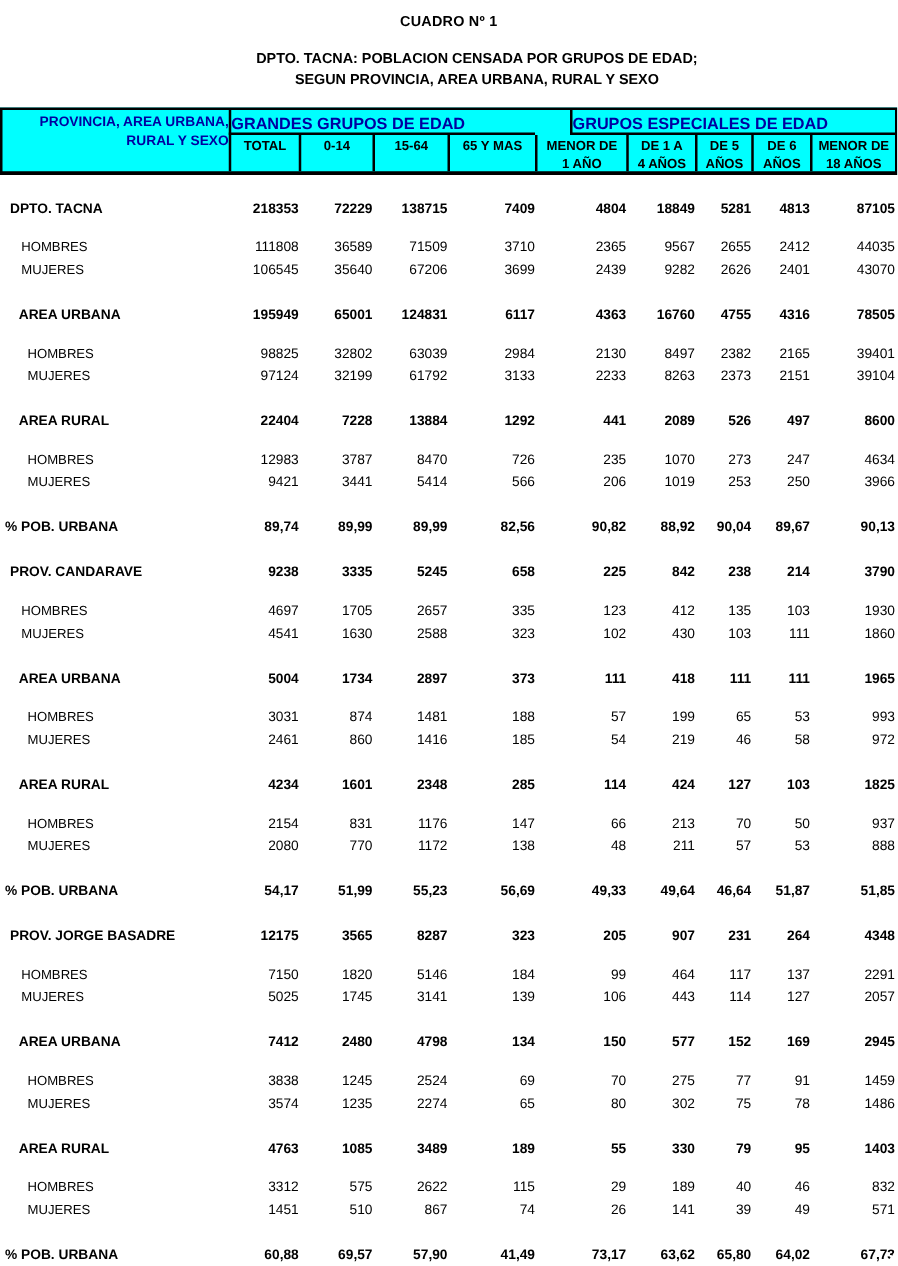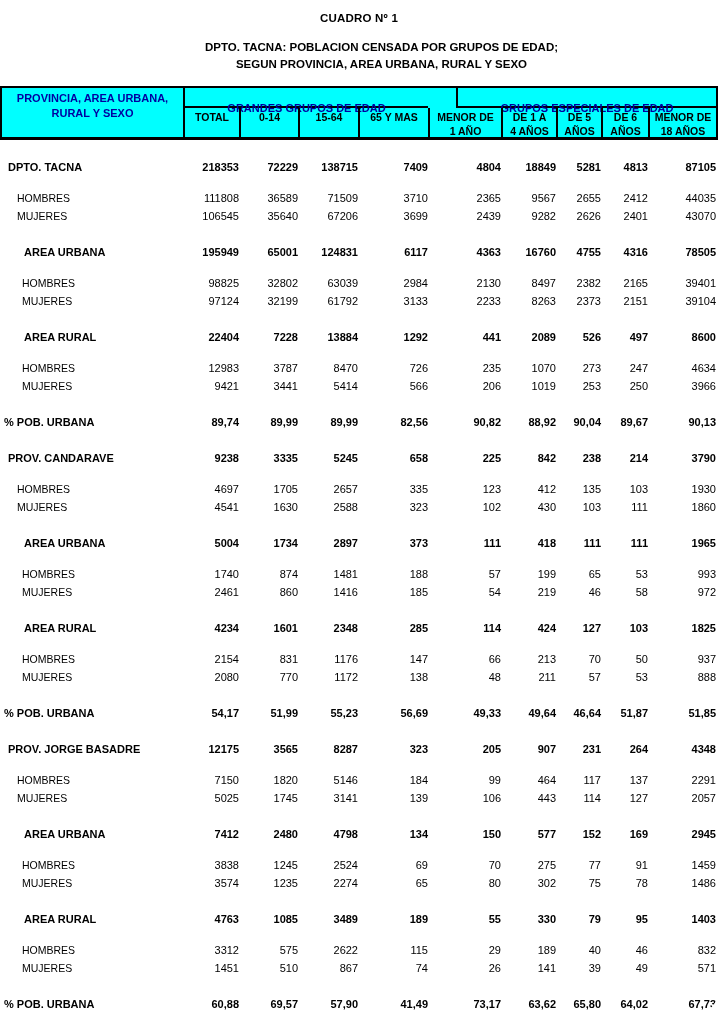--- a/index.html
+++ b/index.html
@@ -21,27 +21,27 @@
   .htable {
     box-sizing:border-box; margin-top:13px; width:718px;
     border:2px solid var(--border,#000);
     border-bottom-width:3px;
     background:var(--header-bg,#00FFFF);
     display:grid;
     grid-template-columns:181px 56px 59px 60px 70px 73px 55px 45px 47px 68px;
     grid-template-rows:20px 29px;
   }
   .stub {
-    grid-column:1; grid-row:1/3; text-align:center;
+    grid-column:1; grid-row:1/3; text-align:right;
     font-size:11px; font-weight:bold; line-height:15px; padding-top:3px;
     color:var(--header-text,#0000A0);
   }
   .ghdr {
-    grid-row:1; text-align:center; font-size:11px; font-weight:bold;
-    color:var(--header-text,#0000A0); padding-top:14px;
+    grid-row:1; text-align:left; font-size:13px; font-weight:bold;
+    color:var(--header-text,#0000A0); padding-top:3px;
     border-left:2px solid var(--border,#000);
     border-bottom:2px solid var(--border,#000);
   }
   .g1 { grid-column:2/6; }
   .g2 { grid-column:6/11;margin-left:28px; }
   .chdr {
     grid-row:2; text-align:center; font-size:10.5px; font-weight:bold;
     line-height:14px; padding-top:2px; white-space:pre-line;
     border-left:2px solid var(--border,#000);
     color:#000000;
@@ -54,21 +54,21 @@
   .trow {
     display:grid; height:18px; line-height:18px;
     grid-template-columns:185px 56px 59px 60px 70px 73px 55px 45px 47px 68px;
     font-size:11px;
   }
   .gap-lg { margin-top:18px; }
   .gap-md { margin-top:13px; }
   .s-dept, .s-area, .s-pct { font-weight:bold; }
   .tlabel { white-space:nowrap; overflow:hidden; }
   .s-dept .tlabel { padding-left:8px; }
-  .s-area .tlabel { padding-left:24px; }
+  .s-area .tlabel { padding-left:15px; }
   .s-pct  .tlabel { padding-left:4px; }
   .s-sex1 .tlabel { padding-left:17px; font-size:10.5px; }
   .s-sex2 .tlabel { padding-left:22px; font-size:10.5px; }
   .tval { text-align:right; padding-right:2px; white-space:nowrap; }
 </style>
 </head>
 <body>
 
 <div class="page" style="--header-bg: #00FFFF; --header-text: #0000A0; --border: #000000; color: rgb(0, 0, 0); border-radius: 21px;">
 
@@ -266,21 +266,21 @@
         <div class="tval">2897</div>
         <div class="tval">373</div>
         <div class="tval">111</div>
         <div class="tval">418</div>
         <div class="tval">111</div>
         <div class="tval">111</div>
         <div class="tval">1965</div>
       </div>
       <div class="trow s-sex2 gap-md">
         <div class="tlabel">HOMBRES</div>
-        <div class="tval">1740</div>
+        <div class="tval">3031</div>
         <div class="tval">874</div>
         <div class="tval">1481</div>
         <div class="tval">188</div>
         <div class="tval">57</div>
         <div class="tval">199</div>
         <div class="tval">65</div>
         <div class="tval">53</div>
         <div class="tval">993</div>
       </div>
       <div class="trow s-sex2">

